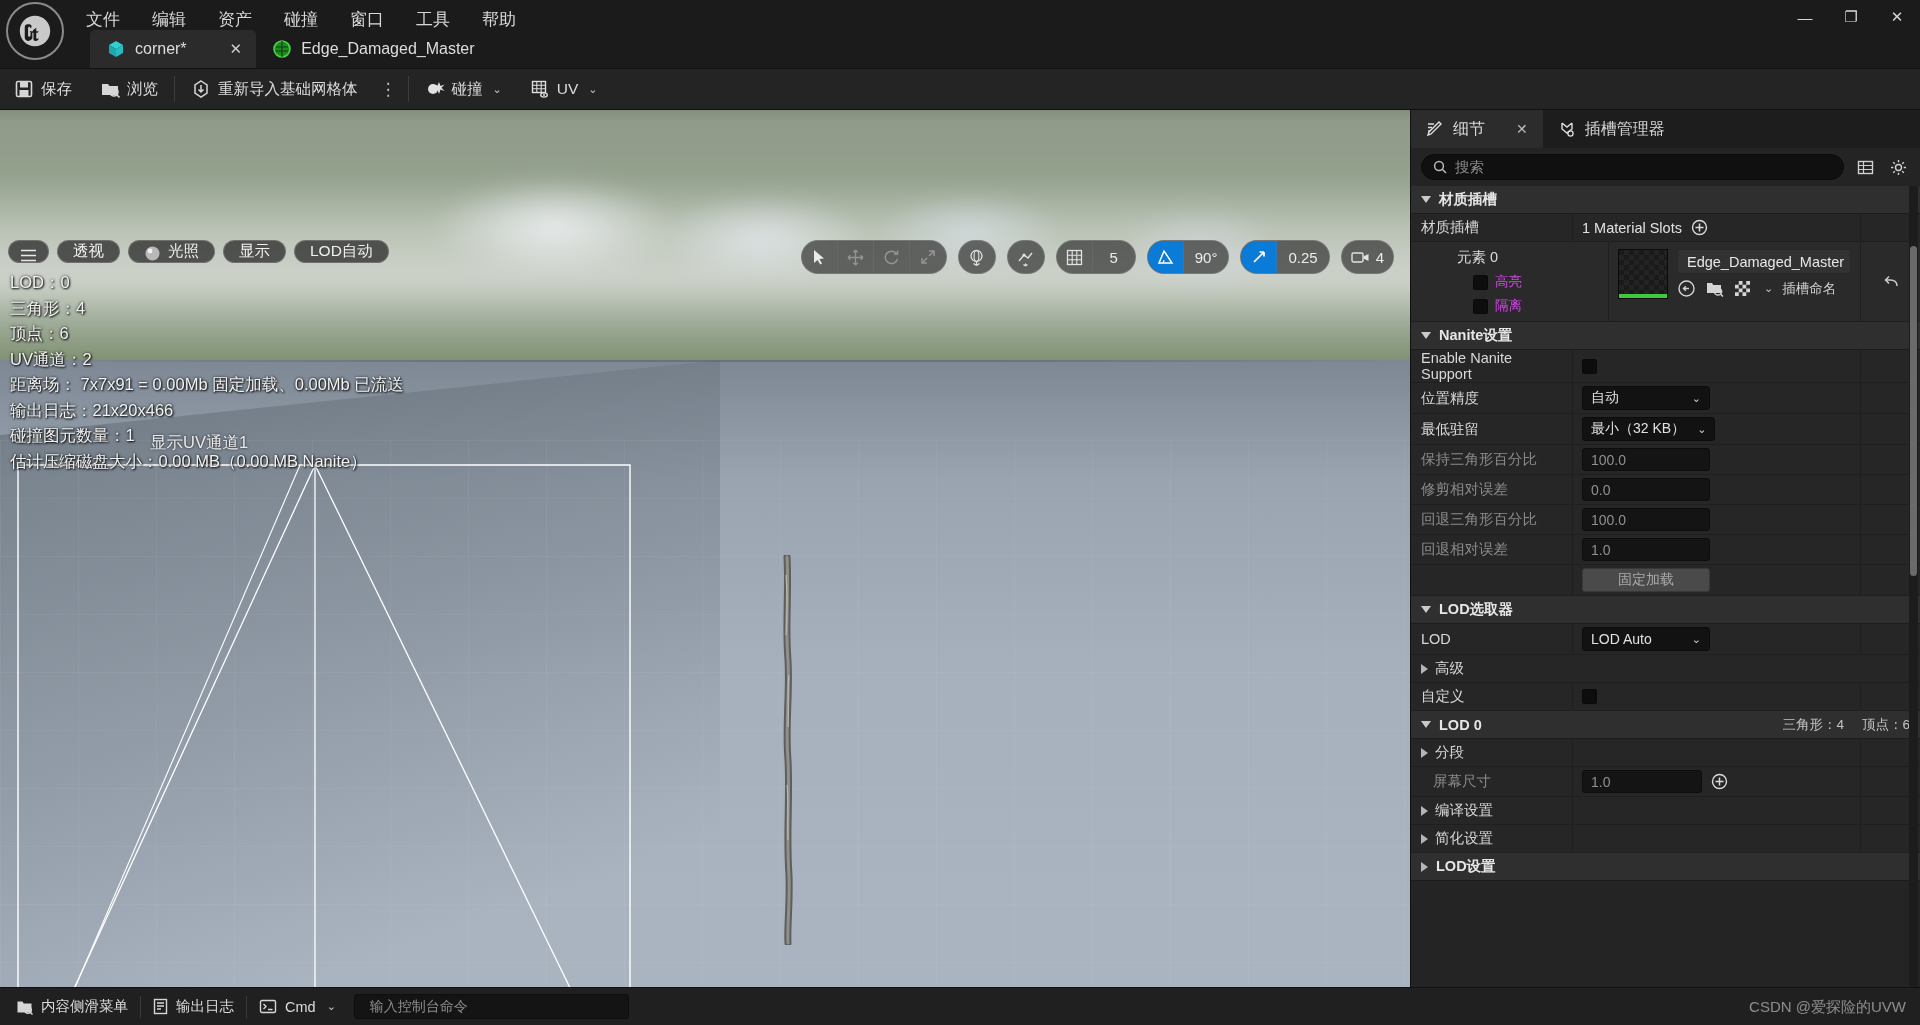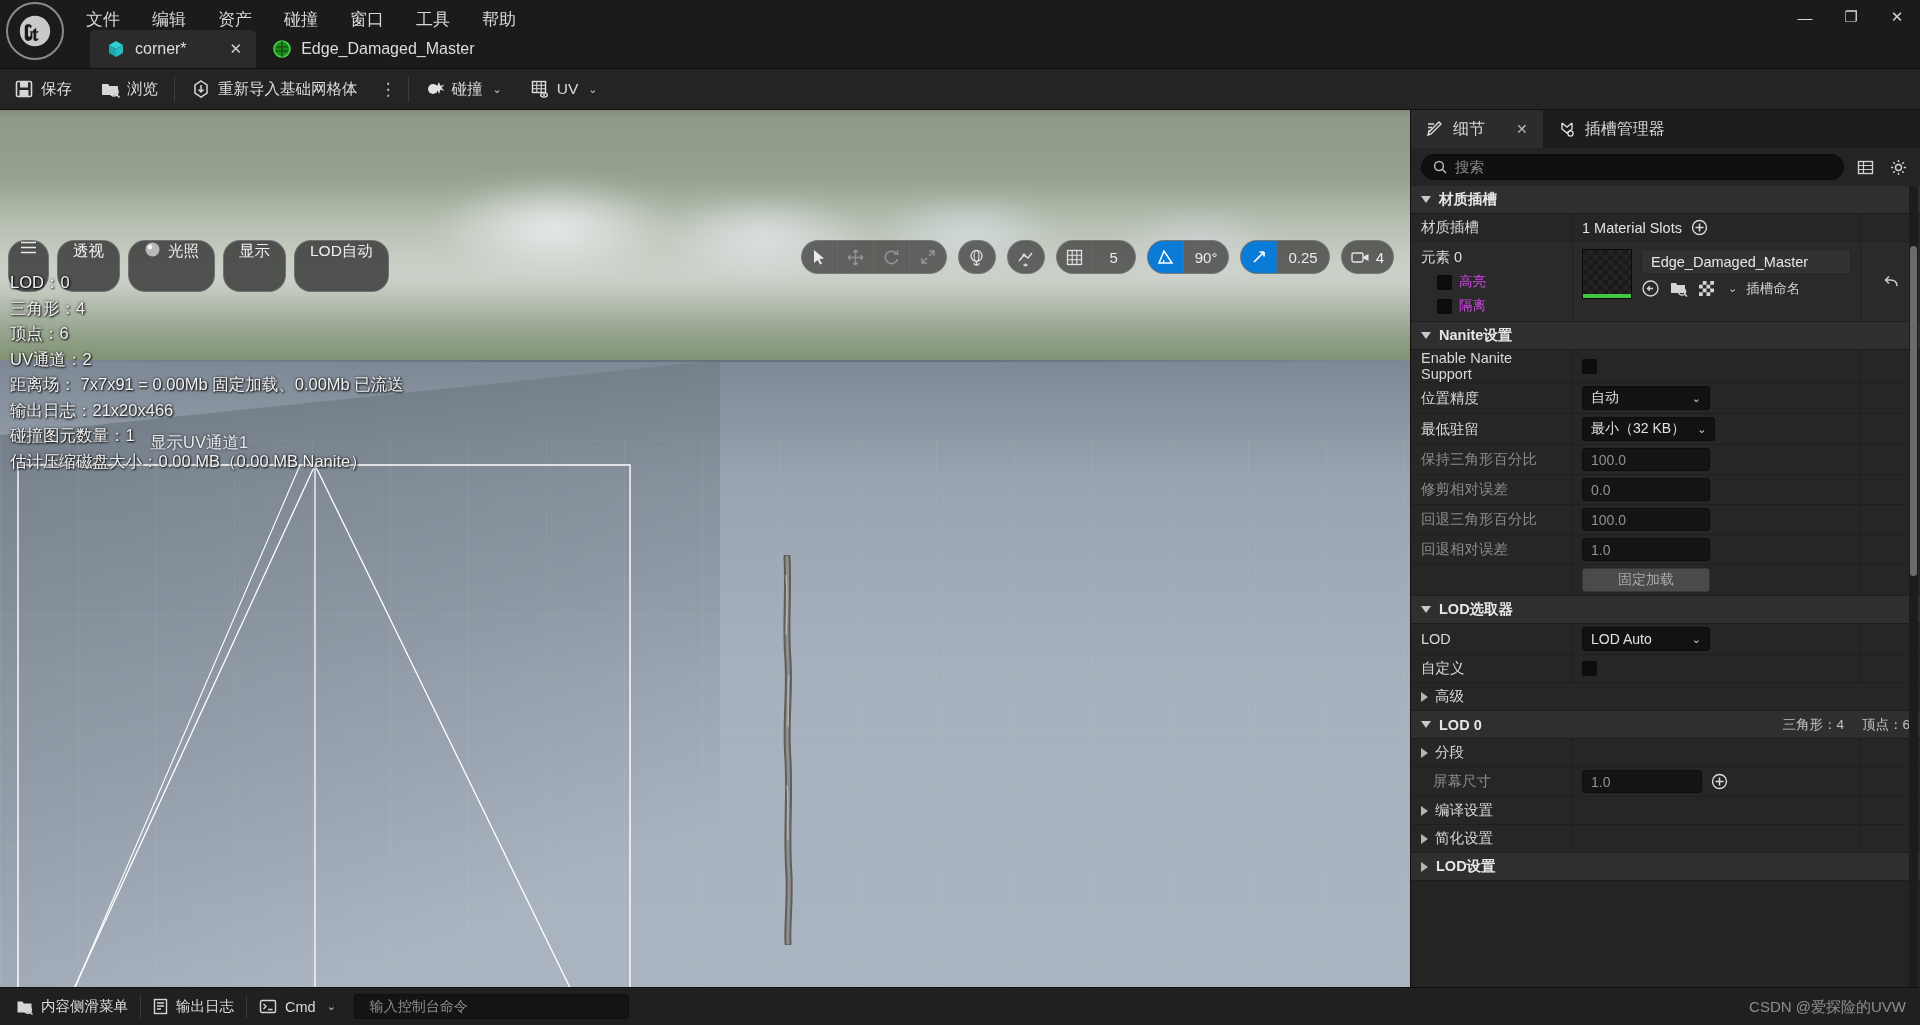--- a/index.html
+++ b/index.html
@@ -103,21 +103,21 @@
 
   
   .mesh-stick {
     position: absolute; left: 775px; top: 445px; width: 26px; height: 390px;
     pointer-events: none;
   }
 
   
   .vp-toolbar-left { position: absolute; left: 8px; top: 130px; display: flex; align-items: center; gap: 8px; }
   .vp-pill {
-    display: flex; align-items: flex-start; gap: 7px; height: 52px; padding: 0 15px;
+    display: flex; align-items: flex-end; gap: 7px; height: 23px; padding: 0 15px;
     border-radius: 17px; background: rgba(38,38,38,0.74); border: 1px solid rgba(150,150,150,0.45);
     color: #f0f0f0; font-size: 15.5px; cursor: default; white-space: nowrap;
   }
   .vp-pill.icon-only { padding: 0 11px; }
   .vp-toolbar-right { position: absolute; right: 16px; top: 130px; display: flex; align-items: center; gap: 11px; }
   .vp-group {
     display: flex; align-items: center; height: 34px; border-radius: 17px;
     background: rgba(40,40,40,0.66); border: 1px solid rgba(150,150,150,0.42); overflow: hidden;
   }
   .vp-btn {
@@ -219,21 +219,21 @@
     background-size: 10px 10px; background-position: 0 0, 5px 5px;
   }
   .mat-thumb::after { content:''; position:absolute; left:0; right:0; bottom:0; height:4px; background:#3ec93e; }
   .mat-col { display: flex; flex-direction: column; gap: 5px; min-width: 0; flex: 1; }
   .mat-namebox {
     height: 25px; background: #323232; border: 1px solid #272727; border-radius: 2px;
     display: flex; align-items: center; padding: 0 9px; font-size: 14.5px; color: #e7e7e7;
   }
   .mat-actions { display: flex; align-items: center; gap: 9px; font-size: 13.5px; color: #d0d0d0; }
   .mat-actions .ico { width: 19px; height: 19px; cursor: pointer; }
-  .elem-label { display: flex; flex-direction: column; gap: 6px; justify-content: center; padding: 6px 10px; }
+  .elem-label { display: flex; flex-direction: column; gap: 6px; justify-content: center; padding: 6px 10px; margin-left: 36px; }
   .elem-label .title { font-size: 14.5px; color: #dcdcdc; }
   .elem-label .sub { display: flex; align-items: center; gap: 7px; font-size: 13.5px; color: #d946ef; padding-left: 16px; }
   .revert-ico { width: 18px; height: 18px; color: #cbcbcb; cursor: pointer; }
 
   .det-scrollbar {
     position: absolute; right: 2px; top: 0; width: 9px; height: 100%; background: #1c1c1c;
   }
   .det-thumb { position: absolute; left: 1px; width: 7px; background: #6a6a6a; border-radius: 4px; }
 
   
@@ -682,31 +682,31 @@
             <div class="prop-label">LOD</div>
             <div class="prop-value">
               <div class="combo">
                 <span>LOD Auto</span>
                 <span class="chev">⌄</span>
               </div>
             </div>
             <div class="prop-tail"></div>
           </div>
           <div class="prop-row">
-            <div class="prop-label">自定义</div>
-            <div class="prop-value">
-                <span class="chk"></span>
-              </div>
-            <div class="prop-tail"></div>
-          </div>
-          <div class="prop-row">
             <div class="prop-label" style="width:100%;border-right:none;">
               <span class="tri right"></span>
               <span>高级</span>
             </div>
+          </div>
+          <div class="prop-row">
+            <div class="prop-label">自定义</div>
+            <div class="prop-value">
+                <span class="chk"></span>
+              </div>
+            <div class="prop-tail"></div>
           </div>
 
           <div class="cat-header">
             <div class="left">
               <span class="tri down"></span>
               <span>LOD 0</span>
             </div>
             <div class="right">
               <span>三角形：4</span>
               <span>顶点：6</span>

